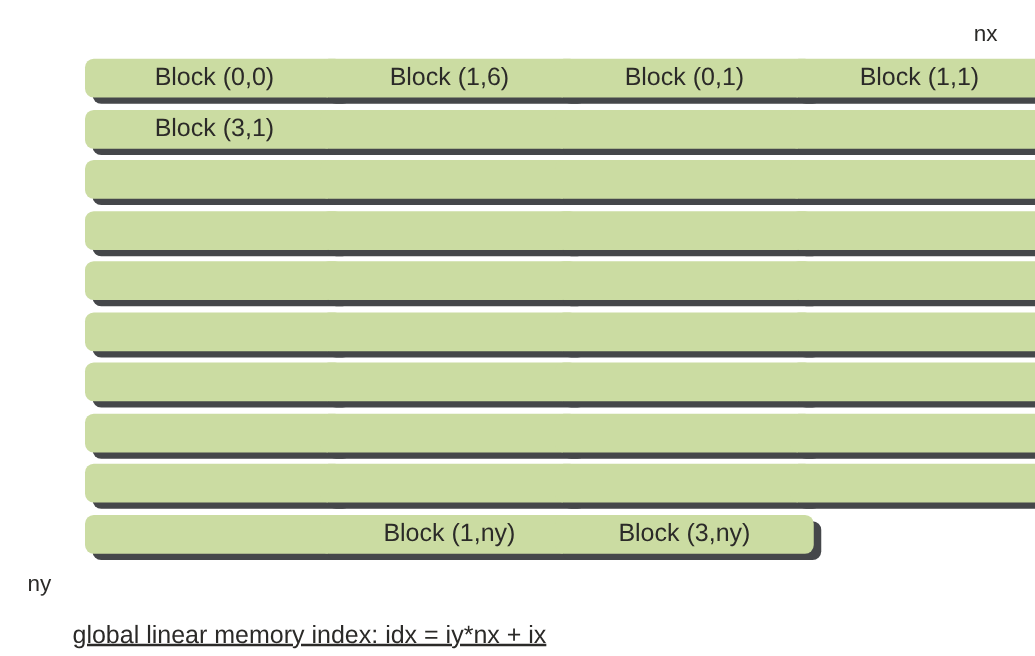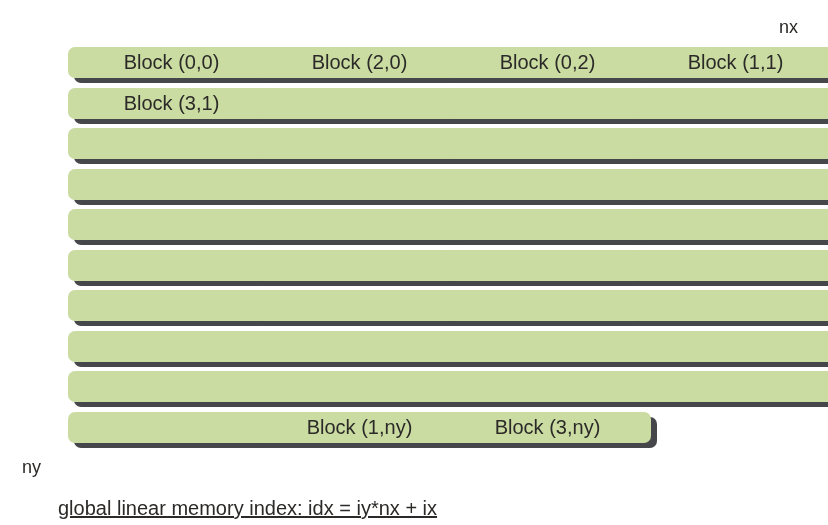--- a/index.html
+++ b/index.html
@@ -69,22 +69,22 @@
   }
 </style>
 </head>
 <body>
 
 <div class="canvas">
   <div class="nx-label">nx</div>
 
   <div class="block-grid">
       <div class="block">Block (0,0)</div>
-      <div class="block">Block (2,0)</div>
-      <div class="block">Block (0,2)</div>
+      <div class="block">Block (1,6)</div>
+      <div class="block">Block (0,1)</div>
       <div class="block">Block (1,1)</div>
       <div class="block">Block (3,1)</div>
       <div class="block"></div>
       <div class="block"></div>
       <div class="block"></div>
       <div class="block"></div>
       <div class="block"></div>
       <div class="block"></div>
       <div class="block"></div>
       <div class="block"></div>

